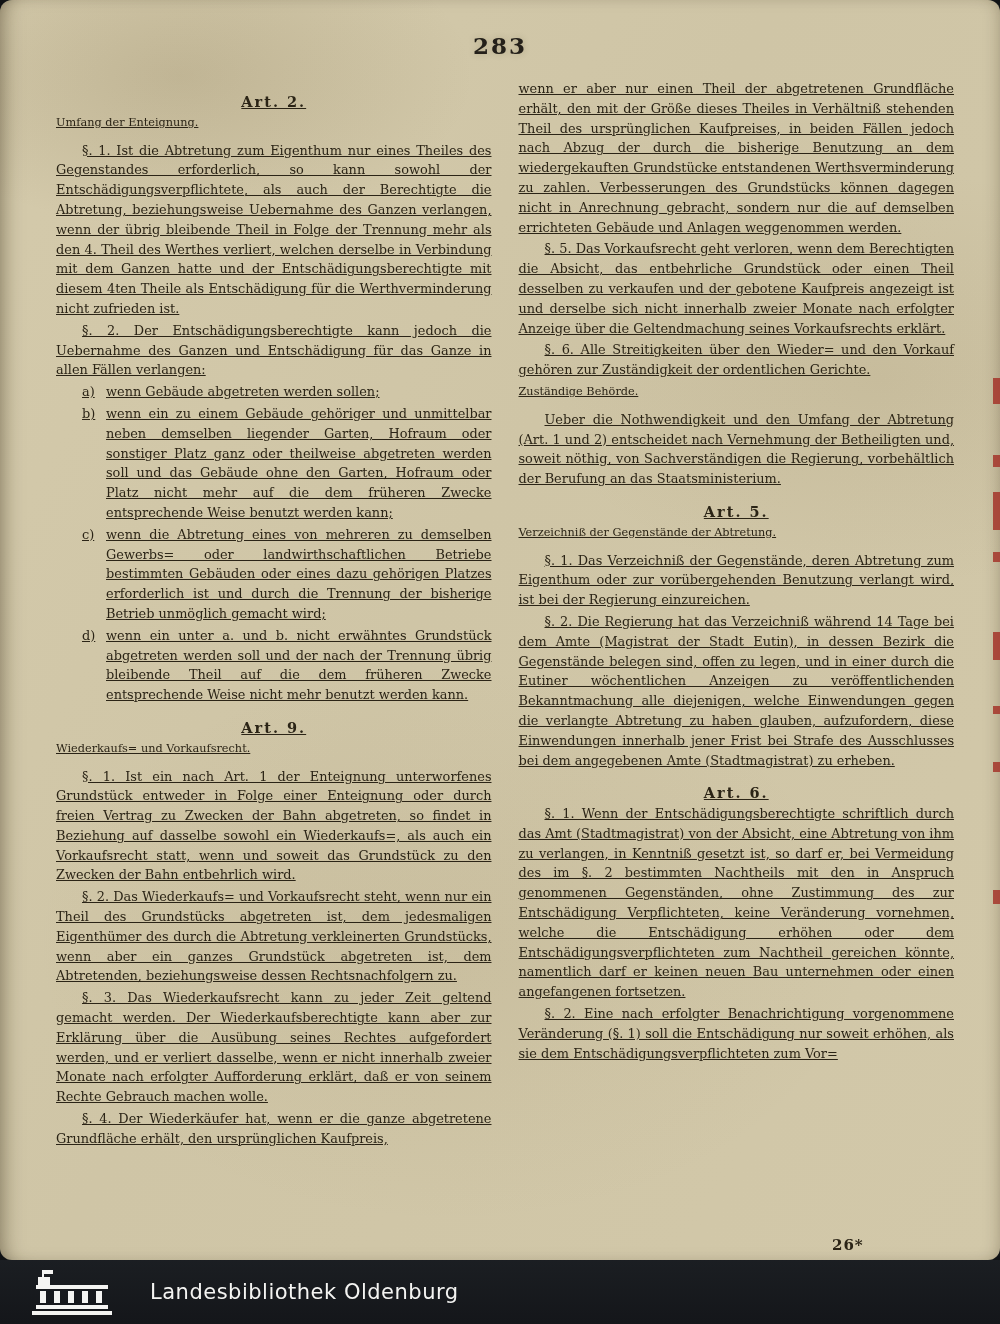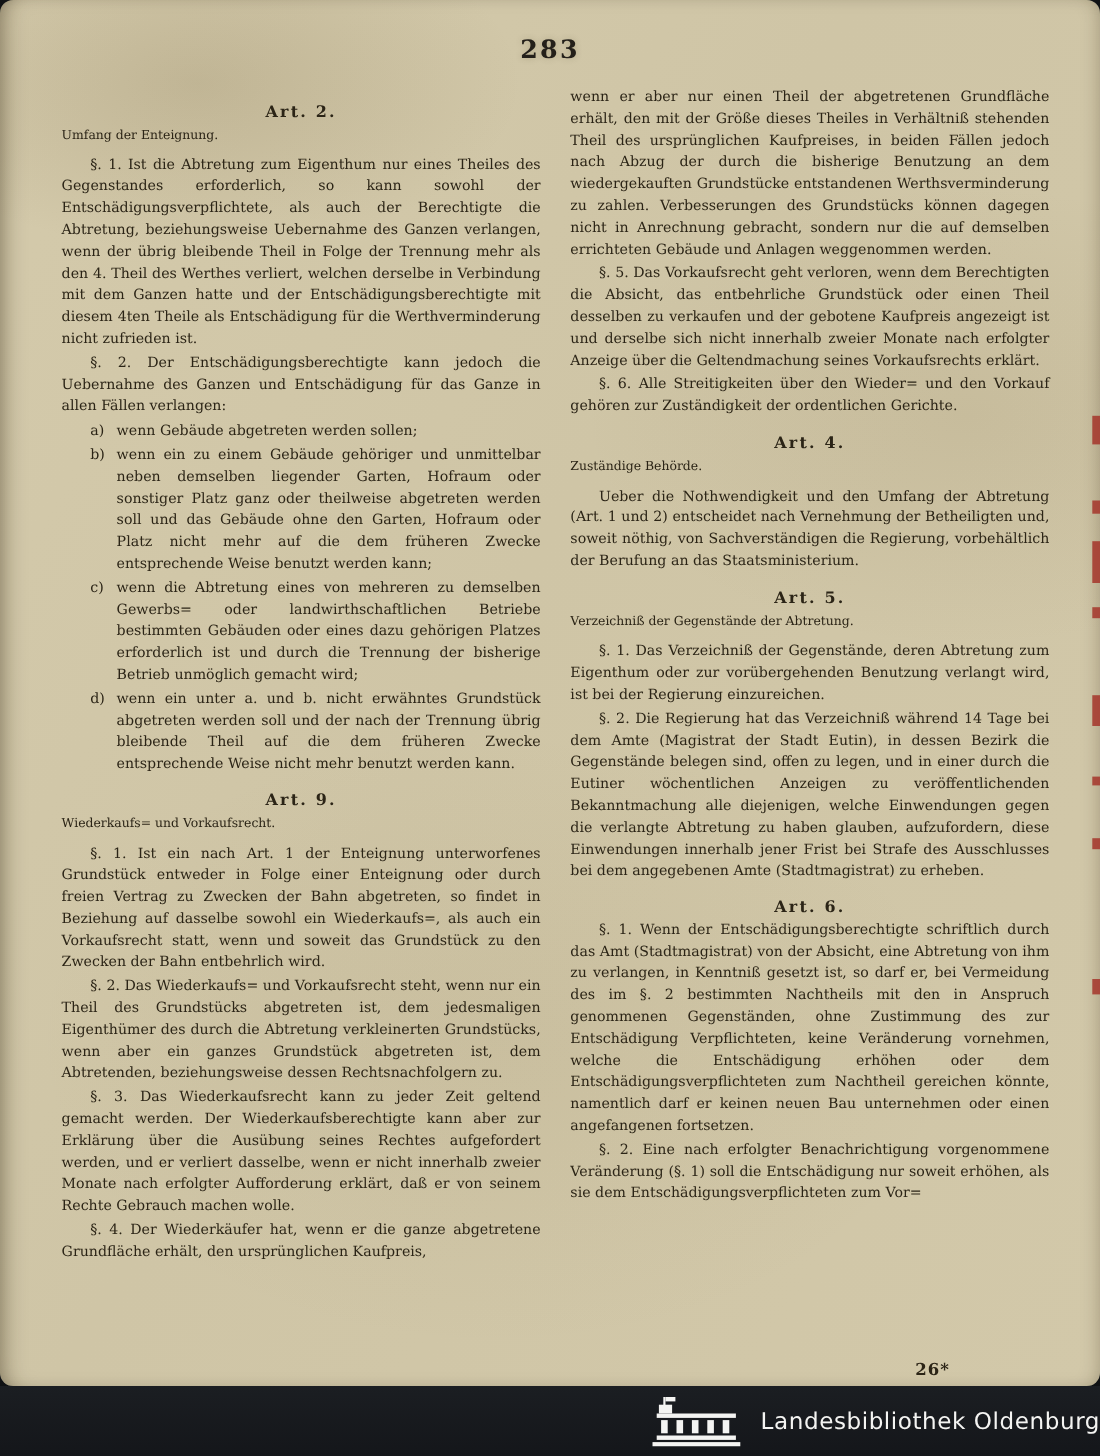--- a/index.html
+++ b/index.html
@@ -29,20 +29,21 @@
     font-weight:bold;
     letter-spacing:2px;
     color:#24201a;
     text-shadow:0 0 6px rgba(80,70,40,.25);
   }
   .columns{
     display:flex;
     gap:27px;
     padding:20px 46px 0 56px;
     box-sizing:border-box;
+    text-decoration:underline;
   }
   .col{
     flex:1;
     min-width:0;
     font-size:12.9px;
     line-height:19.8px;
     text-align:justify;
     hyphens:manual;
   }
   .art{
@@ -90,25 +91,24 @@
     width:7px;
     background:#a5352a;
     opacity:.85;
   }
   footer{
     position:relative;
     width:1000px;height:64px;
     background:linear-gradient(#1b1e22,#14161a);
     display:flex;
     align-items:center;
-    gap:12px;
-    padding-left:44px;
+    gap:32px;
+    padding-left:32px;
     box-sizing:border-box;
     color:#f4f4f2;
-    justify-content:flex-end;
   }
   .footer-label{
     font-family:"DejaVu Sans", sans-serif;
     font-size:21px;
     letter-spacing:.5px;
   }
   .logo{flex:0 0 auto; display:block;}
 </style>
 </head>
 <body>
@@ -150,21 +150,20 @@
       <p class="para">§. 2.  Das Wiederkaufs= und Vorkaufsrecht steht, wenn nur ein Theil des Grundstücks abgetreten ist, dem jedesmaligen Eigenthümer des durch die Abtretung verkleinerten Grundstücks, wenn aber ein ganzes Grundstück abgetreten ist, dem Abtretenden, beziehungsweise dessen Rechtsnachfolgern zu.</p>
       <p class="para">§. 3.  Das Wiederkaufsrecht kann zu jeder Zeit geltend gemacht werden.  Der Wiederkaufsberechtigte kann aber zur Erklärung über die Ausübung seines Rechtes aufgefordert werden, und er verliert dasselbe, wenn er nicht innerhalb zweier Monate nach erfolgter Aufforderung erklärt, daß er von seinem Rechte Gebrauch machen wolle.</p>
       <p class="para">§. 4.  Der Wiederkäufer hat, wenn er die ganze abgetretene Grundfläche erhält, den ursprünglichen Kaufpreis,</p>
     </div>
 
     <div class="col">
       <p class="cont">wenn er aber nur einen Theil der abgetretenen Grundfläche erhält, den mit der Größe dieses Theiles in Verhältniß stehenden Theil des ursprünglichen Kaufpreises, in beiden Fällen jedoch nach Abzug der durch die bisherige Benutzung an dem wiedergekauften Grundstücke entstandenen Werthsverminderung zu zahlen.  Verbesserungen des Grundstücks können dagegen nicht in Anrechnung gebracht, sondern nur die auf demselben errichteten Gebäude und Anlagen weggenommen werden.</p>
       <p class="para">§. 5.  Das Vorkaufsrecht geht verloren, wenn dem Berechtigten die Absicht, das entbehrliche Grundstück oder einen Theil desselben zu verkaufen und der gebotene Kaufpreis angezeigt ist und derselbe sich nicht innerhalb zweier Monate nach erfolgter Anzeige über die Geltendmachung seines Vorkaufsrechts erklärt.</p>
       <p class="para">§. 6.  Alle Streitigkeiten über den Wieder= und den Vorkauf gehören zur Zuständigkeit der ordentlichen Gerichte.</p>
 
-      <div class="art">Art. 4.</div>
       <div class="art-sub">Zuständige Behörde.</div>
       <p class="para">Ueber die Nothwendigkeit und den Umfang der Abtretung (Art. 1 und 2) entscheidet nach Vernehmung der Betheiligten und, soweit nöthig, von Sachverständigen die Regierung, vorbehältlich der Berufung an das Staatsministerium.</p>
 
       <div class="art">Art. 5.</div>
       <div class="art-sub">Verzeichniß der Gegenstände der Abtretung.</div>
       <p class="para">§. 1.  Das Verzeichniß der Gegenstände, deren Abtretung zum Eigenthum oder zur vorübergehenden Benutzung verlangt wird, ist bei der Regierung einzureichen.</p>
       <p class="para">§. 2.  Die Regierung hat das Verzeichniß während 14 Tage bei dem Amte (Magistrat der Stadt Eutin), in dessen Bezirk die Gegenstände belegen sind, offen zu legen, und in einer durch die Eutiner wöchentlichen Anzeigen zu veröffentlichenden Bekanntmachung alle diejenigen, welche Einwendungen gegen die verlangte Abtretung zu haben glauben, aufzufordern, diese Einwendungen innerhalb jener Frist bei Strafe des Ausschlusses bei dem angegebenen Amte (Stadtmagistrat) zu erheben.</p>
 
       <div class="art">Art. 6.</div>
       <p class="para">§. 1.  Wenn der Entschädigungsberechtigte schriftlich durch das Amt (Stadtmagistrat) von der Absicht, eine Abtretung von ihm zu verlangen, in Kenntniß gesetzt ist, so darf er, bei Vermeidung des im §. 2 bestimmten Nachtheils mit den in Anspruch genommenen Gegenständen, ohne Zustimmung des zur Entschädigung Verpflichteten, keine Veränderung vornehmen, welche die Entschädigung erhöhen oder dem Entschädigungsverpflichteten zum Nachtheil gereichen könnte, namentlich darf er keinen neuen Bau unternehmen oder einen angefangenen fortsetzen.</p>

